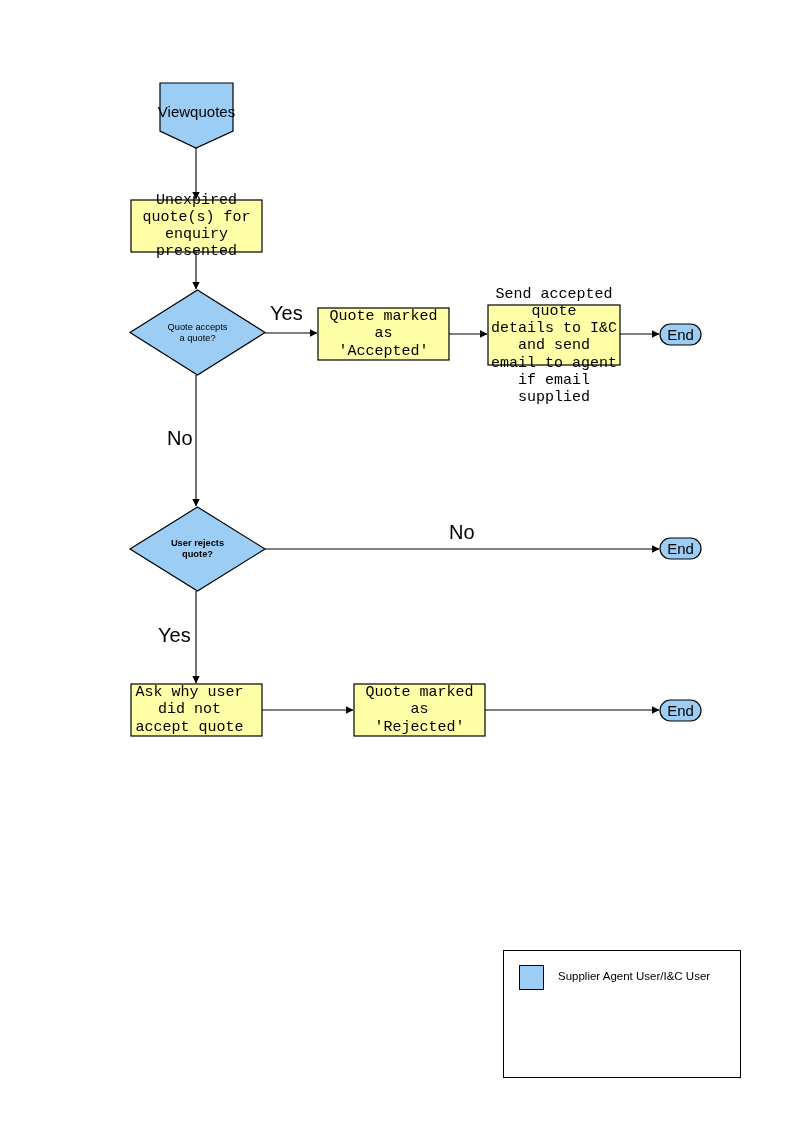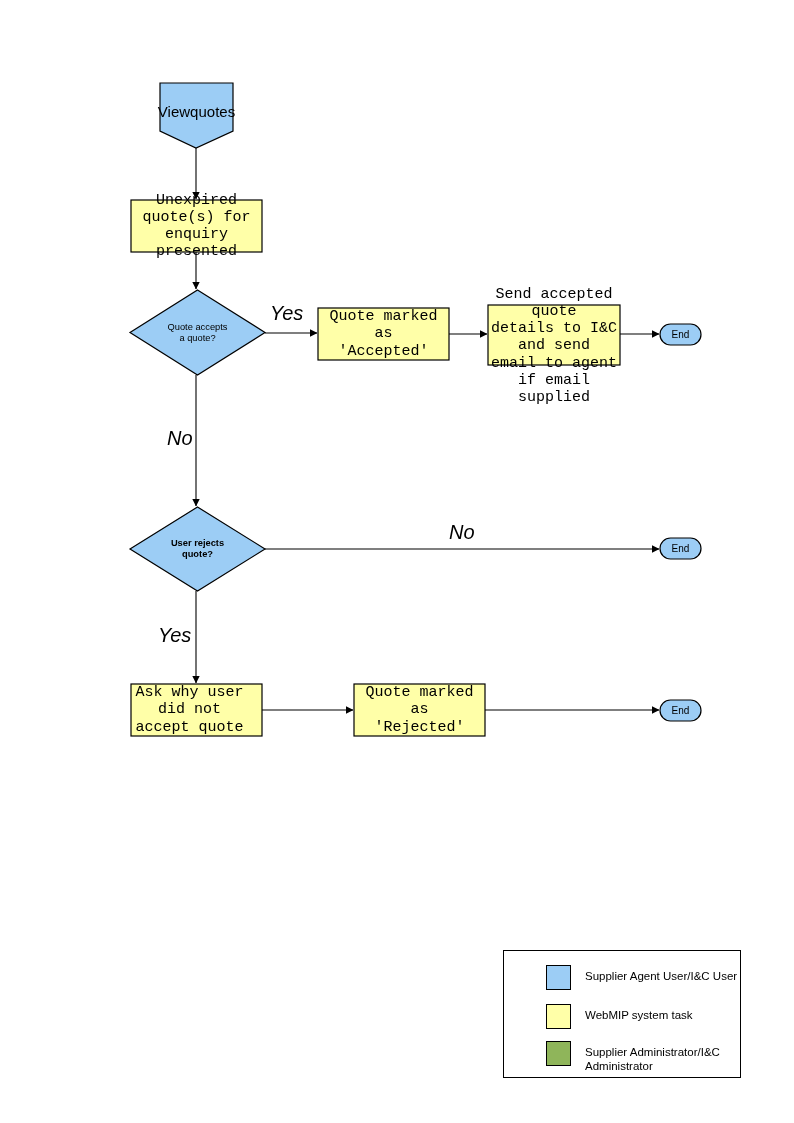--- a/index.html
+++ b/index.html
@@ -28,44 +28,42 @@
     justify-content: center;
     text-align: center;
     color: #000000;
     pointer-events: none;
     line-height: 1.15;
     white-space: pre-line;
   }
   .task-label { font-size: 15px; font-family: Liberation Mono, monospace; }
   .decision-label { font-size: 9.3px; }
   .start-label { font-size: 15px; }
-  .end-label { font-size: 10px; }
+  .end-label { font-size: 15px; }
   .edge-label {
     position: absolute;
     font-size: 20px;
     color: #000000;
     font-family: "Liberation Sans", sans-serif;
-    font-style: italic;
   }
   .legend-frame {
     position: absolute;
     left: 503px;
     top: 950px;
     width: 238px;
     height: 128px;
     border: 1px solid #000000;
     background: #ffffff;
     box-sizing: border-box;
   }
   .legend-row {
     position: absolute;
     display: flex;
     align-items: flex-start;
     left: 15px;
-    margin-left: 27px;
   }
   .legend-swatch {
     width: 25px;
     height: 25px;
     border: 1px solid #000000;
     box-sizing: border-box;
     flex: 0 0 auto;
   }
   .legend-text {
     margin-left: 14px;
@@ -154,22 +152,13 @@
 <div class="edge-label" style="left:270px;top:302px;">Yes</div>
 <div class="edge-label" style="left:167px;top:427px;">No</div>
 <div class="edge-label" style="left:449px;top:521px;">No</div>
 <div class="edge-label" style="left:158px;top:624px;">Yes</div>
 
 <div class="legend-frame">
   <div class="legend-row" style="top:14px;">
     <span class="legend-swatch" style="background:#9CCDF5;"></span>
     <span class="legend-text">Supplier Agent User/I&amp;C User</span>
   </div>
-  <div class="legend-row" style="top:53px;">
-    <span class="legend-swatch" style="background:#FFFFA8;"></span>
-    <span class="legend-text">WebMIP system task</span>
-  </div>
-  <div class="legend-row" style="top:90px;">
-    <span class="legend-swatch" style="background:#8FB55A;"></span>
-    <span class="legend-text">Supplier Administrator/I&amp;C
-Administrator</span>
-  </div>
 </div>
 
 </body></html>

